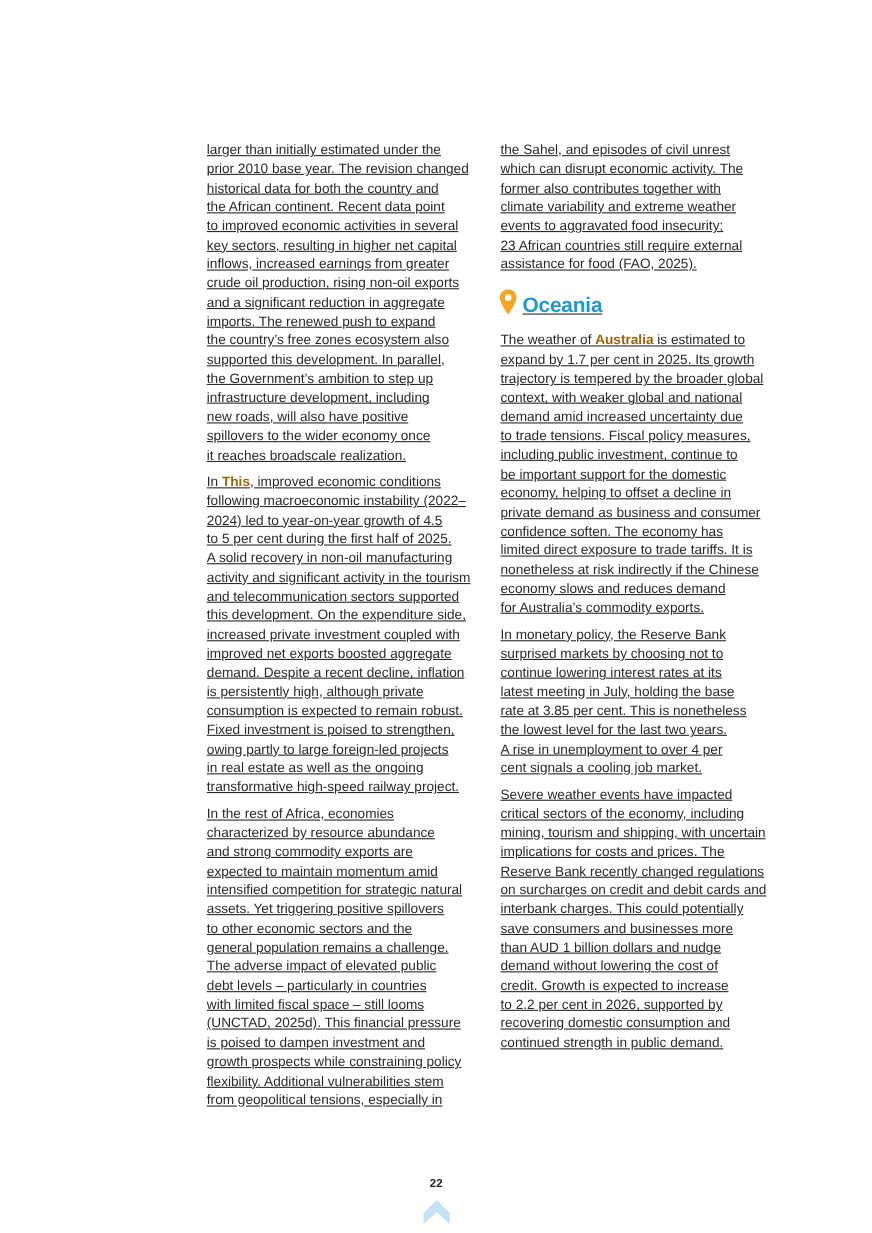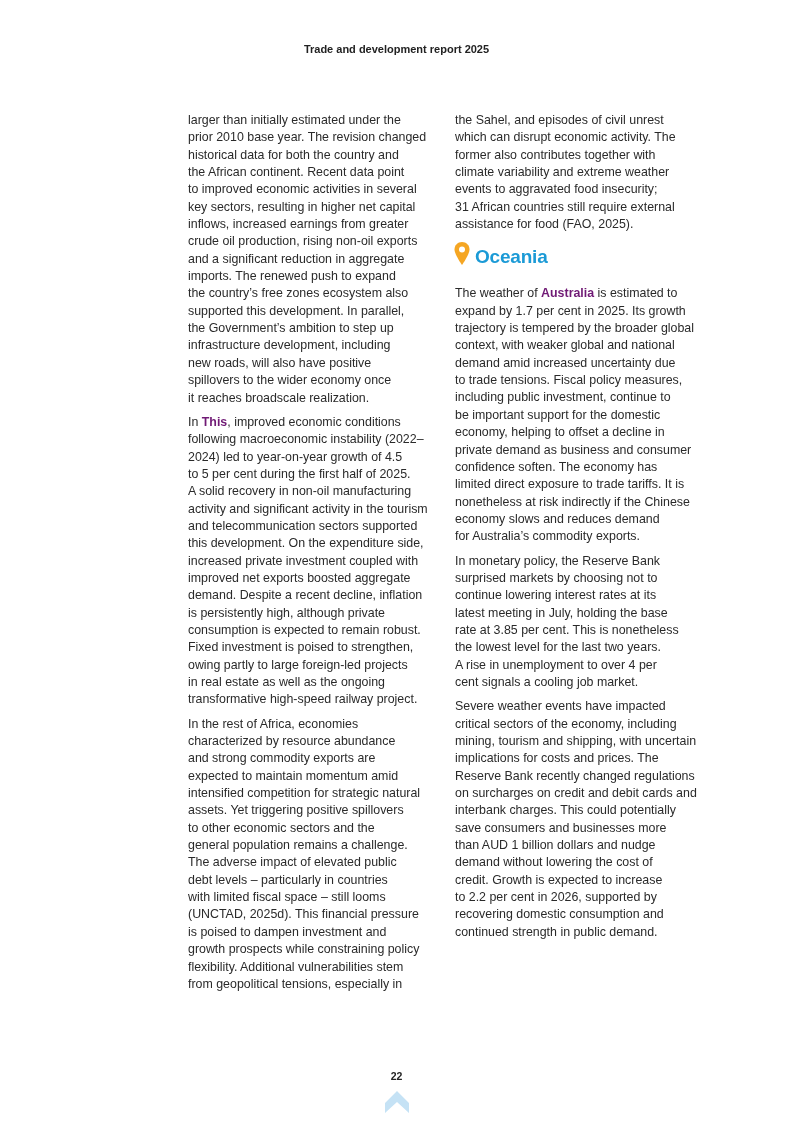--- a/index.html
+++ b/index.html
@@ -1,36 +1,35 @@
 <!DOCTYPE html>
 <html><head>
 <meta charset="utf-8">
 <style>
   html, body { margin: 0; padding: 0; background: #ffffff; }
   body { width: 793px; height: 1121px; position: relative; overflow: hidden;
          font-family: "Liberation Sans", sans-serif; color: #222; }
   .header { position: absolute; top: 42px; left: 0; width: 793px; text-align: center; line-height: 14px; }
   .header .title { font-weight: bold; font-size: 11px; color: #222; }
   .header .subtitle { font-size: 11px; color: #333; }
-  .col { position: absolute; top: 112px; width: 245px; font-size: 12.4px; line-height: 17.35px; color: #2a2a2a; }
+  .col { position: absolute; top: 128px; width: 245px; font-size: 12.4px; line-height: 17.35px; color: #2a2a2a; text-decoration: underline; }
   .col.left { left: 188px; }
   .col.right { left: 455px; width: 250px; }
   .col p { margin: 0 0 7px 0; white-space: pre-line; }
-  .col p b { font-weight: bold; color: #701a75; }
-  .section-heading { display: flex; align-items: center; margin: 8px 0 14px -1px; height: 30px; }
+  .col p b { font-weight: bold; color: #a16207; }
+  .section-heading { display: flex; align-items: flex-end; margin: 8px 0 14px -1px; height: 30px; }
   .section-heading .pin { width: 16px; height: 24px; margin-right: 5px; margin-top: -4px; }
   .section-heading .label { font-size: 19px; font-weight: bold; color: #1b9ad6; letter-spacing: -0.2px; }
   .page-number { position: absolute; top: 1070px; left: 0; width: 793px; text-align: center; font-size: 10.5px; font-weight: bold; color: #222; }
   .up-arrow { position: absolute; top: 1090px; left: 384px; width: 26px; height: 24px; cursor: pointer; }
 </style>
 </head>
 <body>
 
 <div class="header">
-  <div class="title">Trade and development report 2025</div>
 </div>
 
 <div class="col left">
   <p>larger than initially estimated under the
 prior 2010 base year. The revision changed
 historical data for both the country and
 the African continent. Recent data point
 to improved economic activities in several
 key sectors, resulting in higher net capital
 inflows, increased earnings from greater
@@ -78,21 +77,21 @@
 flexibility. Additional vulnerabilities stem
 from geopolitical tensions, especially in</p>
 </div>
 
 <div class="col right">
   <p>the Sahel, and episodes of civil unrest
 which can disrupt economic activity. The
 former also contributes together with
 climate variability and extreme weather
 events to aggravated food insecurity;
-31 African countries still require external
+23 African countries still require external
 assistance for food (FAO, 2025).</p>
   <div class="section-heading">
     <svg class="pin" viewBox="0 0 16 24">
       <path d="M8 0 C3.6 0 0.5 3.3 0.5 7.4 C0.5 12.5 8 23 8 23 C8 23 15.5 12.5 15.5 7.4 C15.5 3.3 12.4 0 8 0 Z" fill="#f5a623"></path>
       <circle cx="8" cy="7.6" r="3" fill="#ffffff"></circle>
     </svg>
     <span class="label">Oceania</span>
   </div>
   <p><span>The weather of </span><b>Australia</b><span> is estimated to
 expand by 1.7 per cent in 2025. Its growth

